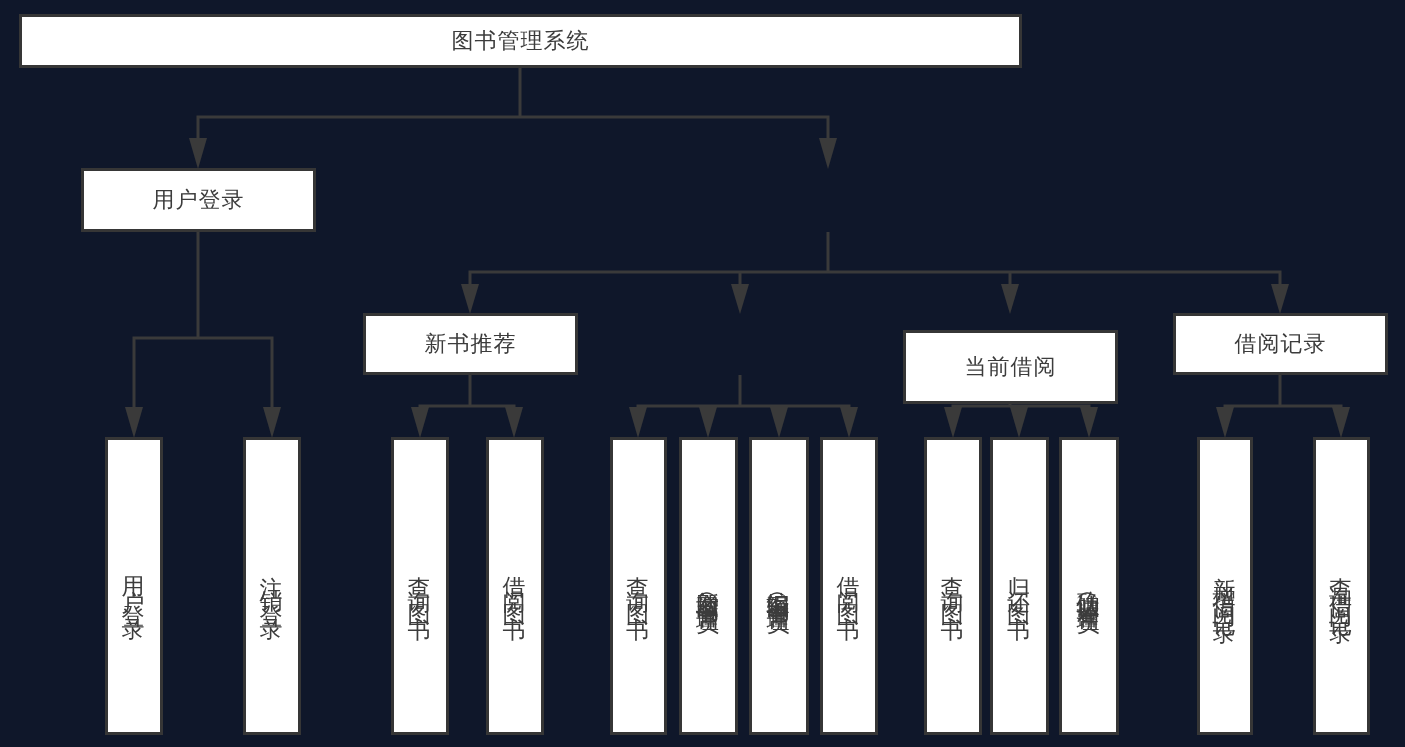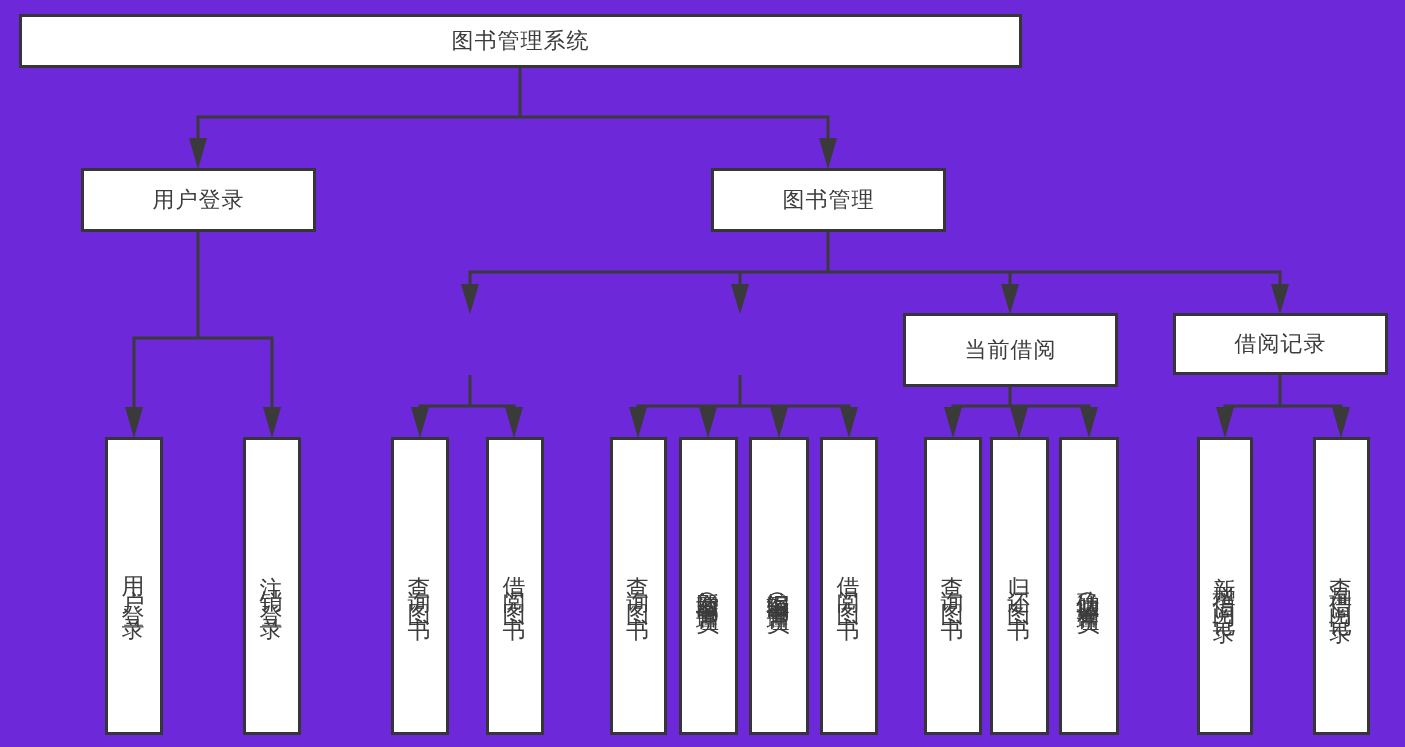--- a/index.html
+++ b/index.html
@@ -1,20 +1,20 @@
 <!DOCTYPE html>
 <html><head>
 <meta charset="utf-8">
 <style>
   html, body { margin: 0; padding: 0; background: #ffffff; }
   .stage {
     position: relative;
     width: 1405px;
     height: 747px;
-    background: #6d28d9;
+    background: #0f172a;
     overflow: hidden;
     font-family: "Liberation Sans", "DejaVu Sans", sans-serif;
   }
   .connectors {
     position: absolute;
     left: 0; top: 0;
     width: 1405px; height: 747px;
   }
   .node {
     position: absolute;
@@ -89,25 +89,25 @@
     </g>
   </svg>
 
   <div class="node" style="left:19px; top:14px; width:1003px; height:54px;">
     <span class="lbl">图书管理系统</span>
   </div>
 
   <div class="node" style="left:81px; top:168px; width:235px; height:64px;">
     <span class="lbl">用户登录</span>
   </div>
-  <div class="node" style="left:711px; top:168px; width:235px; height:64px;">
-    <span class="lbl">图书管理</span>
+
+  <div class="node" style="left:363px; top:313px; width:215px; height:62px;">
+    <span class="lbl">新书推荐</span>
   </div>
-
-  <div class="node" style="left:903px; top:313px; width:215px; height:74px;align-items:center;">
+  <div class="node" style="left:903px; top:330px; width:215px; height:74px;align-items:center;">
     <span class="lbl">当前借阅</span>
   </div>
   <div class="node" style="left:1173px; top:313px; width:215px; height:62px;">
     <span class="lbl">借阅记录</span>
   </div>
 
   <div class="node leaf ls-lg" style="left:105px; top:437px; width:58px; height:298px;">
     <span class="lbl">用户登录</span>
   </div>
   <div class="node leaf ls-lg" style="left:243px; top:437px; width:58px; height:298px;">

